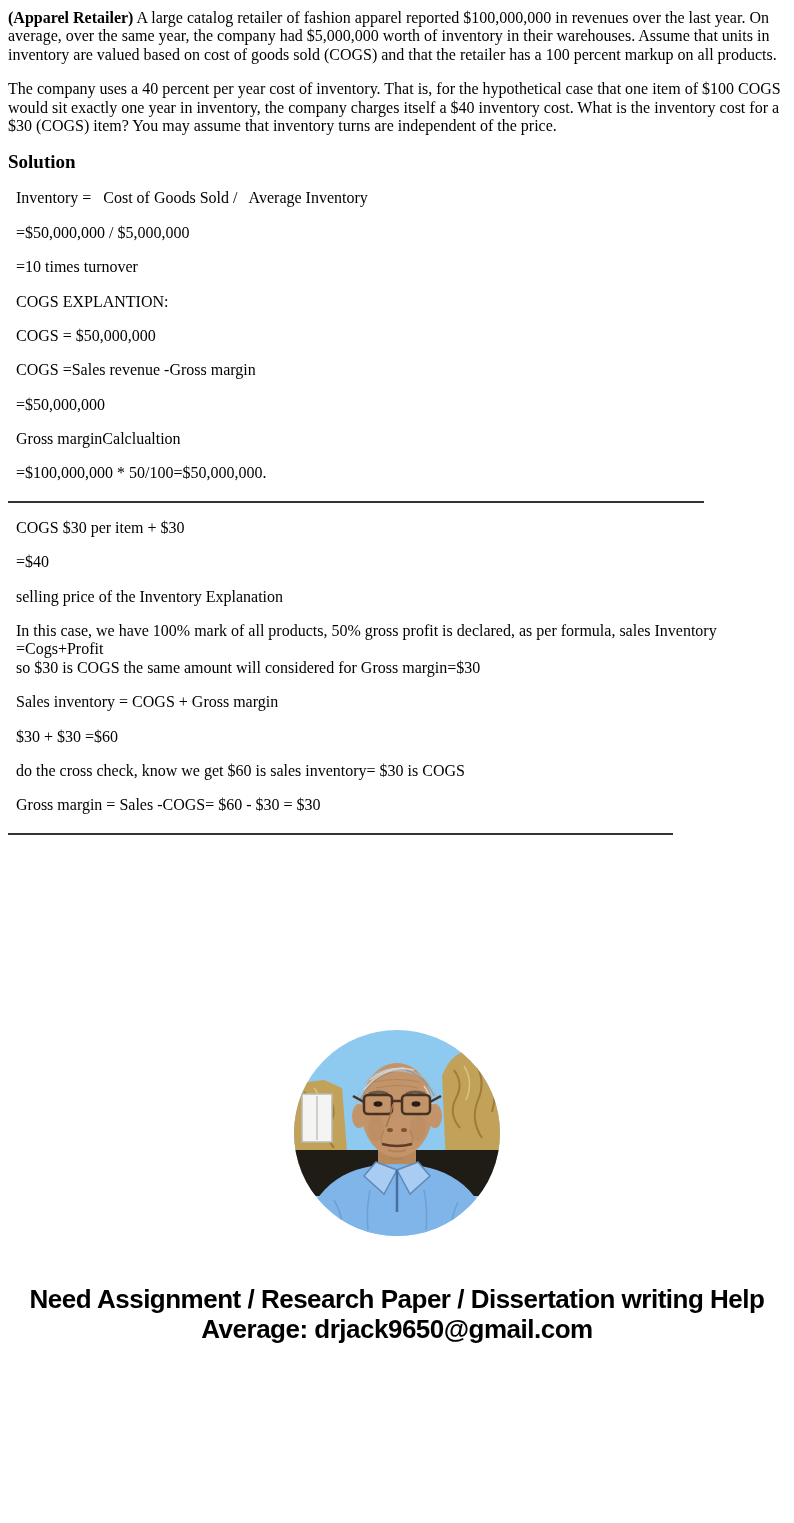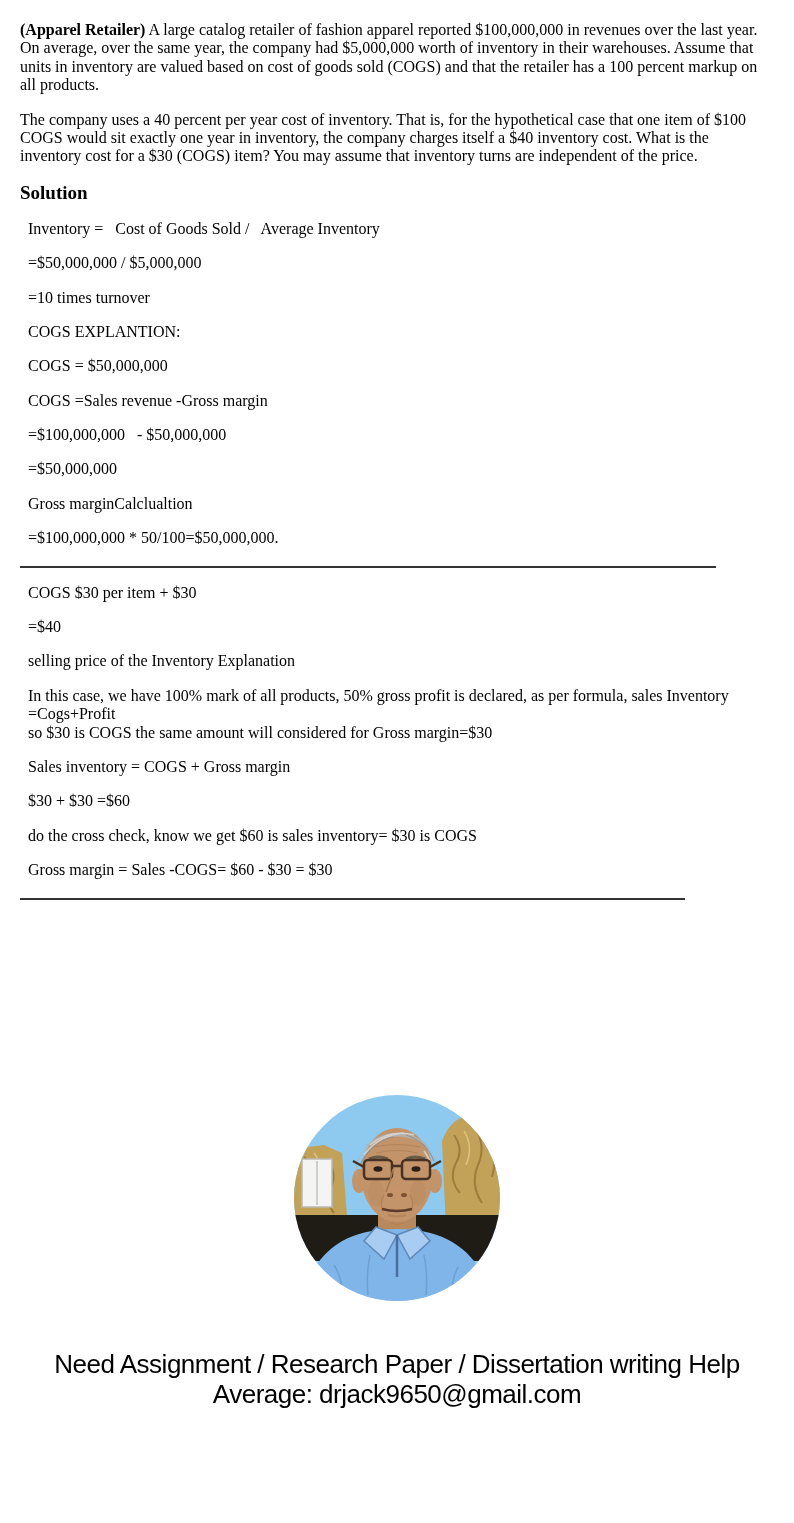--- a/index.html
+++ b/index.html
@@ -4,21 +4,21 @@
 <style>
   html, body { margin: 0; padding: 0; }
   body {
     width: 794px;
     height: 1523px;
     background: #ffffff;
     color: #000000;
     font-family: "Liberation Serif", serif;
     overflow: hidden;
   }
-  .page { padding: 20px; }
+  .page { padding: 8px; }
   .body-para {
     font-size: 16px;
     line-height: 1.15;
     margin: 16px 0;
     white-space: pre-wrap;
   }
   .body-para.first { margin-top: 1px; }
   .solution-heading {
     font-size: 19px;
     font-weight: bold;
@@ -40,21 +40,21 @@
   hr.divider-2 { width: 665px; }
   .avatar-wrap {
     margin-top: 195px;
     text-align: center;
     line-height: 0;
   }
   .footer {
     margin-top: 48px;
     text-align: center;
     font-family: "Liberation Sans", sans-serif;
-    font-weight: normal;
+    font-weight: bold;
     font-size: 26px;
     line-height: 30px;
     letter-spacing: -0.5px;
   }
   .footer-inner {
     max-width: 745px;
     margin: 0 auto;
   }
 </style>
 </head>
@@ -68,21 +68,20 @@
   <p class="body-para">The company uses a 40 percent per year cost of inventory. That is, for the hypothetical case that one item of $100 COGS would sit exactly one year in inventory, the company charges itself a $40 inventory cost. What is the inventory cost for a $30 (COGS) item? You may assume that inventory turns are independent of the price.</p>
 
   <h3 class="solution-heading">Solution</h3>
 
   <p class="calc-line">Inventory =   Cost of Goods Sold /   Average Inventory</p>
   <p class="calc-line">=$50,000,000 / $5,000,000</p>
   <p class="calc-line">=10 times turnover</p>
   <p class="calc-line">COGS EXPLANTION:</p>
   <p class="calc-line">COGS = $50,000,000</p>
   <p class="calc-line">COGS =Sales revenue -Gross margin</p>
-  <p class="calc-line">=$100,000,000   - $50,000,000</p>
   <p class="calc-line">=$50,000,000</p>
   <p class="calc-line">Gross marginCalclualtion</p>
   <p class="calc-line">=$100,000,000 * 50/100=$50,000,000.</p>
 
   <hr class="divider divider-1">
 
   <p class="calc-line">COGS $30 per item + $30</p>
   <p class="calc-line">=$40</p>
   <p class="calc-line">selling price of the Inventory Explanation</p>
   <p class="calc-line">In this case, we have 100% mark of all products, 50% gross profit is declared, as per formula, sales Inventory =Cogs+Profit

